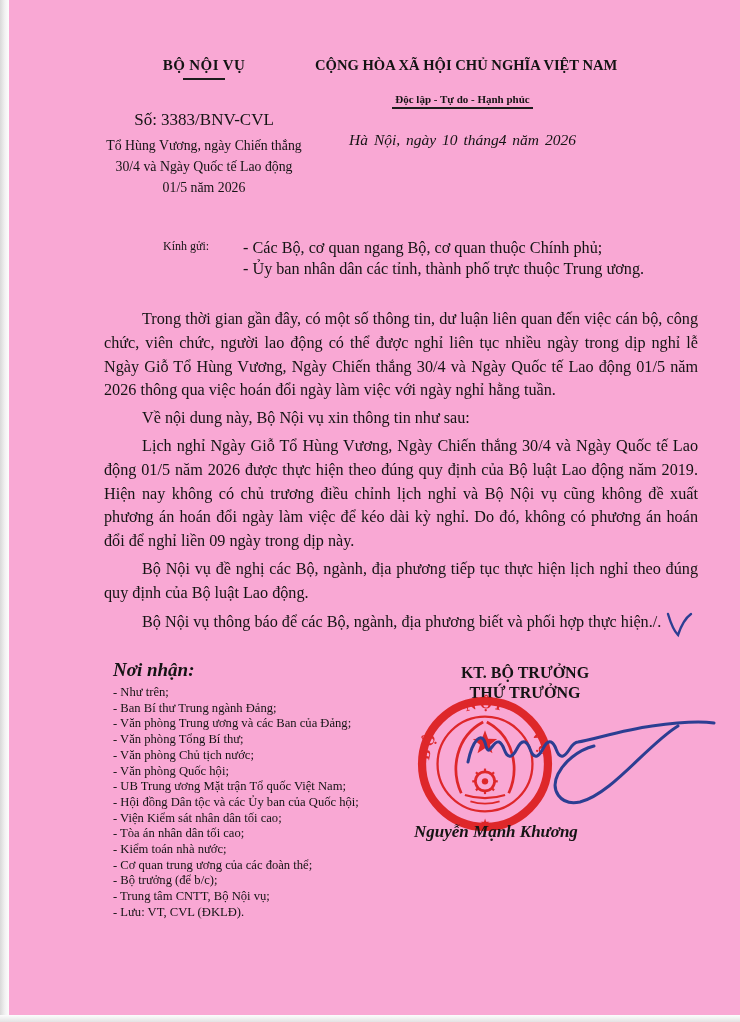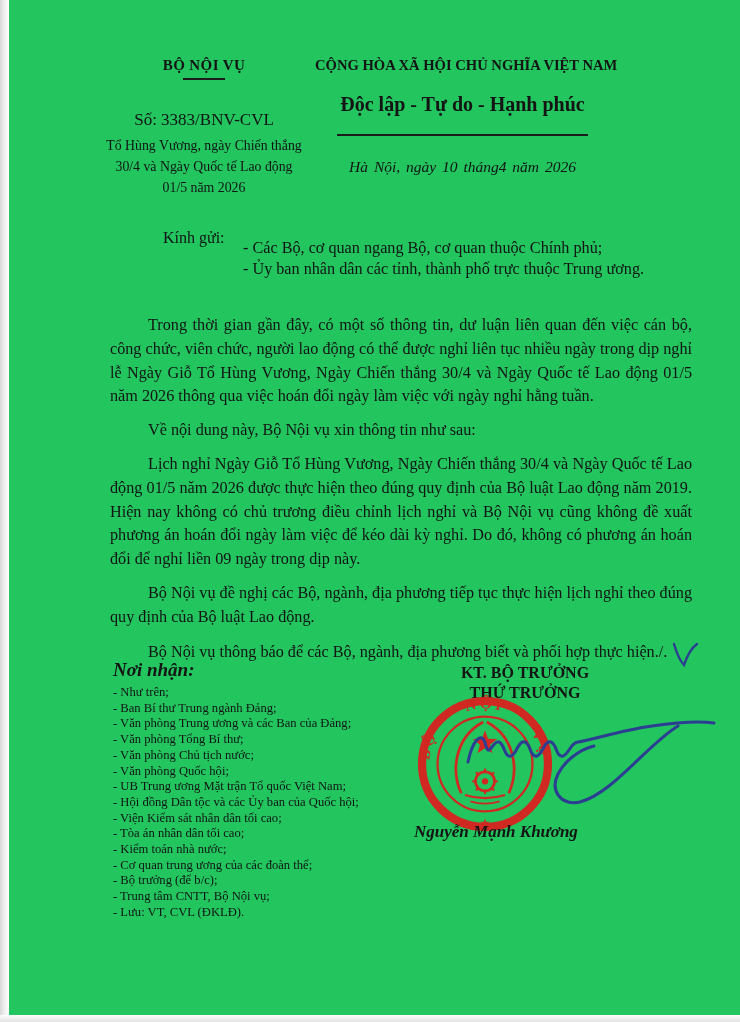--- a/index.html
+++ b/index.html
@@ -1,46 +1,46 @@
 <!DOCTYPE html>
 <html><head>
 <meta charset="utf-8">
 <style>
   html,body{margin:0;padding:0;background:#ffffff;}
   .stage{
-    position:relative;width:740px;height:1022px;background:#22c55e;
+    position:relative;width:740px;height:1022px;background:#f9a8d4;
     font-family:"Liberation Serif","DejaVu Serif",serif;color:#141414;
     overflow:hidden;
   }
   .edge-left{position:absolute;left:0;top:0;bottom:0;width:9px;
     background:linear-gradient(90deg,#d9d9d9,#f2f2f2 55%,#fdfdfd);}
   .edge-bottom{position:absolute;left:0;right:0;bottom:0;height:7px;
     background:linear-gradient(0deg,#e3e3e3,#fdfdfd);}
   .abs{position:absolute;}
 
   
   .hleft{left:78px;top:57px;width:252px;text-align:center;}
   .issuer{font-weight:bold;font-size:15px;letter-spacing:.4px;}
   .issuer-rule{width:42px;border-top:2px solid #1c1c1c;margin:4px auto 0;}
   .doc-number{margin-top:30px;font-size:17px;}
   .subject{margin-top:5px;font-size:13.8px;line-height:21px;}
   .hright{left:315px;top:57px;width:295px;text-align:center;}
   .nat-title{font-weight:bold;font-size:14.6px;white-space:nowrap;}
-  .nat-motto{display:inline-block;font-weight:bold;font-size:20px;
-    border-bottom:2px solid #1c1c1c;padding:0 3px 18px;margin-top:19px;white-space:nowrap;}
+  .nat-motto{display:inline-block;font-weight:bold;font-size:11px;
+    border-bottom:2px solid #1c1c1c;padding:0 3px 2px;margin-top:19px;white-space:nowrap;}
   .date-line{margin-top:22px;font-style:italic;font-size:15.5px;white-space:nowrap;word-spacing:2px;}
 
   
-  .salutation{left:163px;top:229px;font-size:16px;}
+  .salutation{left:163px;top:239px;font-size:12px;}
   .recips{left:243px;top:238px;font-size:16.2px;line-height:21px;white-space:nowrap;}
 
   
   .body-text{left:100px;top:304px;width:602px;font-size:16.2px;line-height:23.8px;
     text-align:justify;}
-  .body-text p{margin:10px;text-indent:38px;}
+  .body-text p{margin:4px;text-indent:38px;}
   .body-text p.oneline{white-space:nowrap;text-align:left;}
   .pen-mark{vertical-align:-13px;margin-left:3px;}
 
   
   .noi-nhan{left:113px;top:659px;width:310px;}
   .nn-head{font-weight:bold;font-style:italic;font-size:19px;margin-bottom:4px;}
   .nn-list{font-size:12.6px;line-height:15.7px;}
 
   
   .sign-block{left:395px;top:664px;width:260px;text-align:center;font-weight:bold;}

